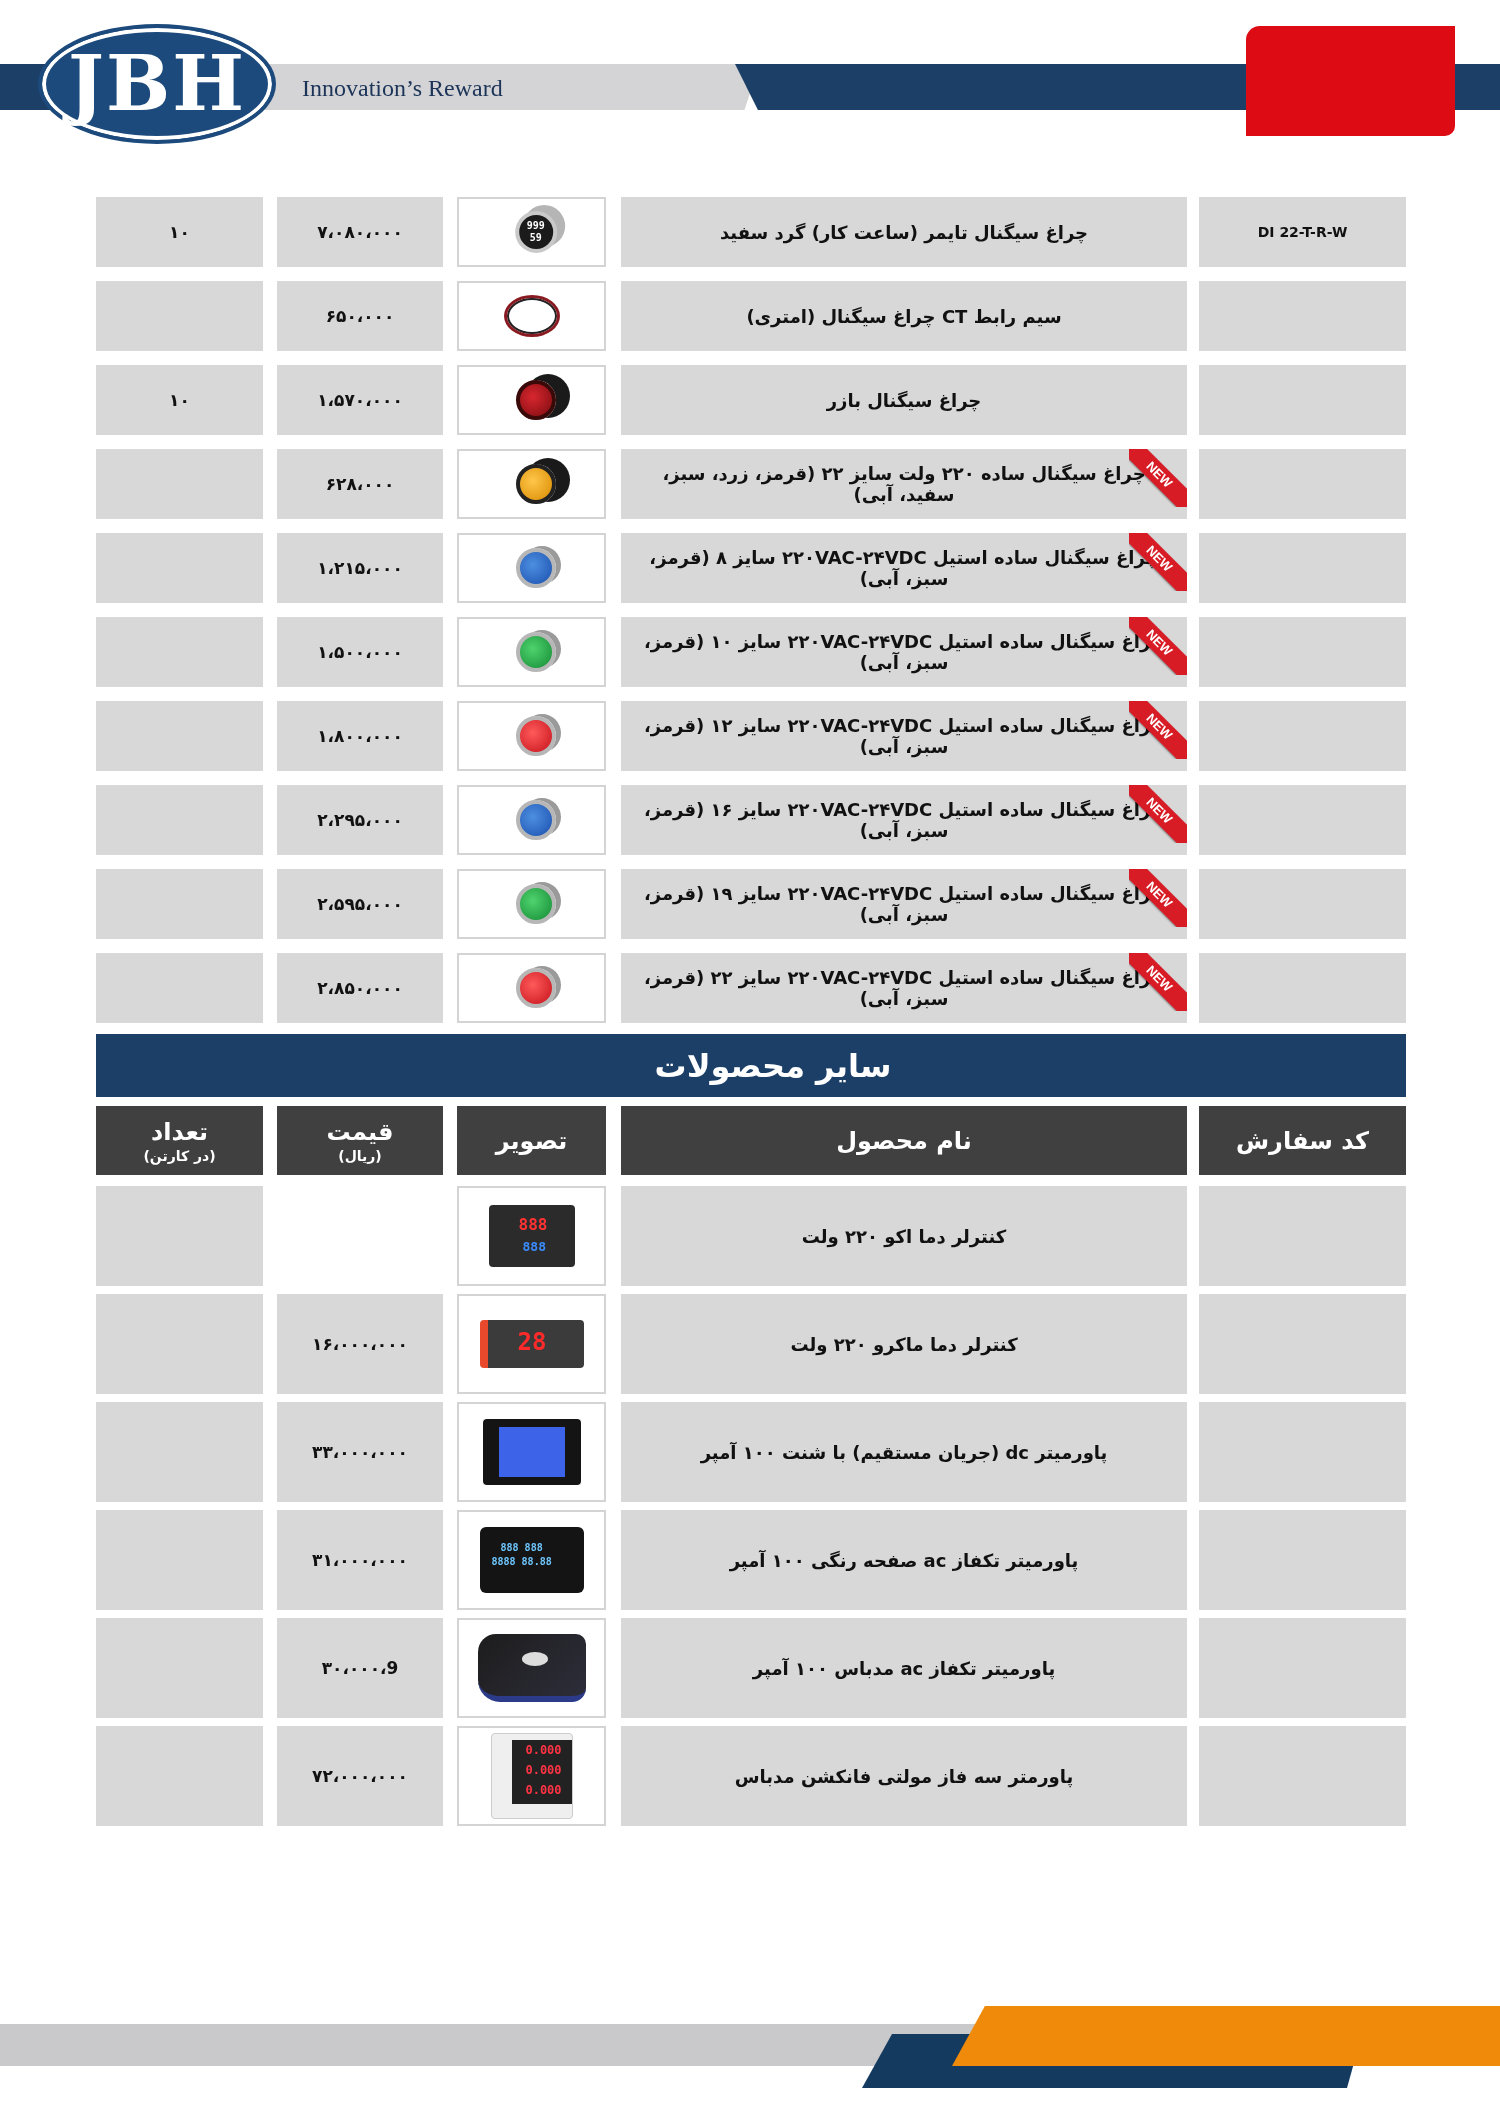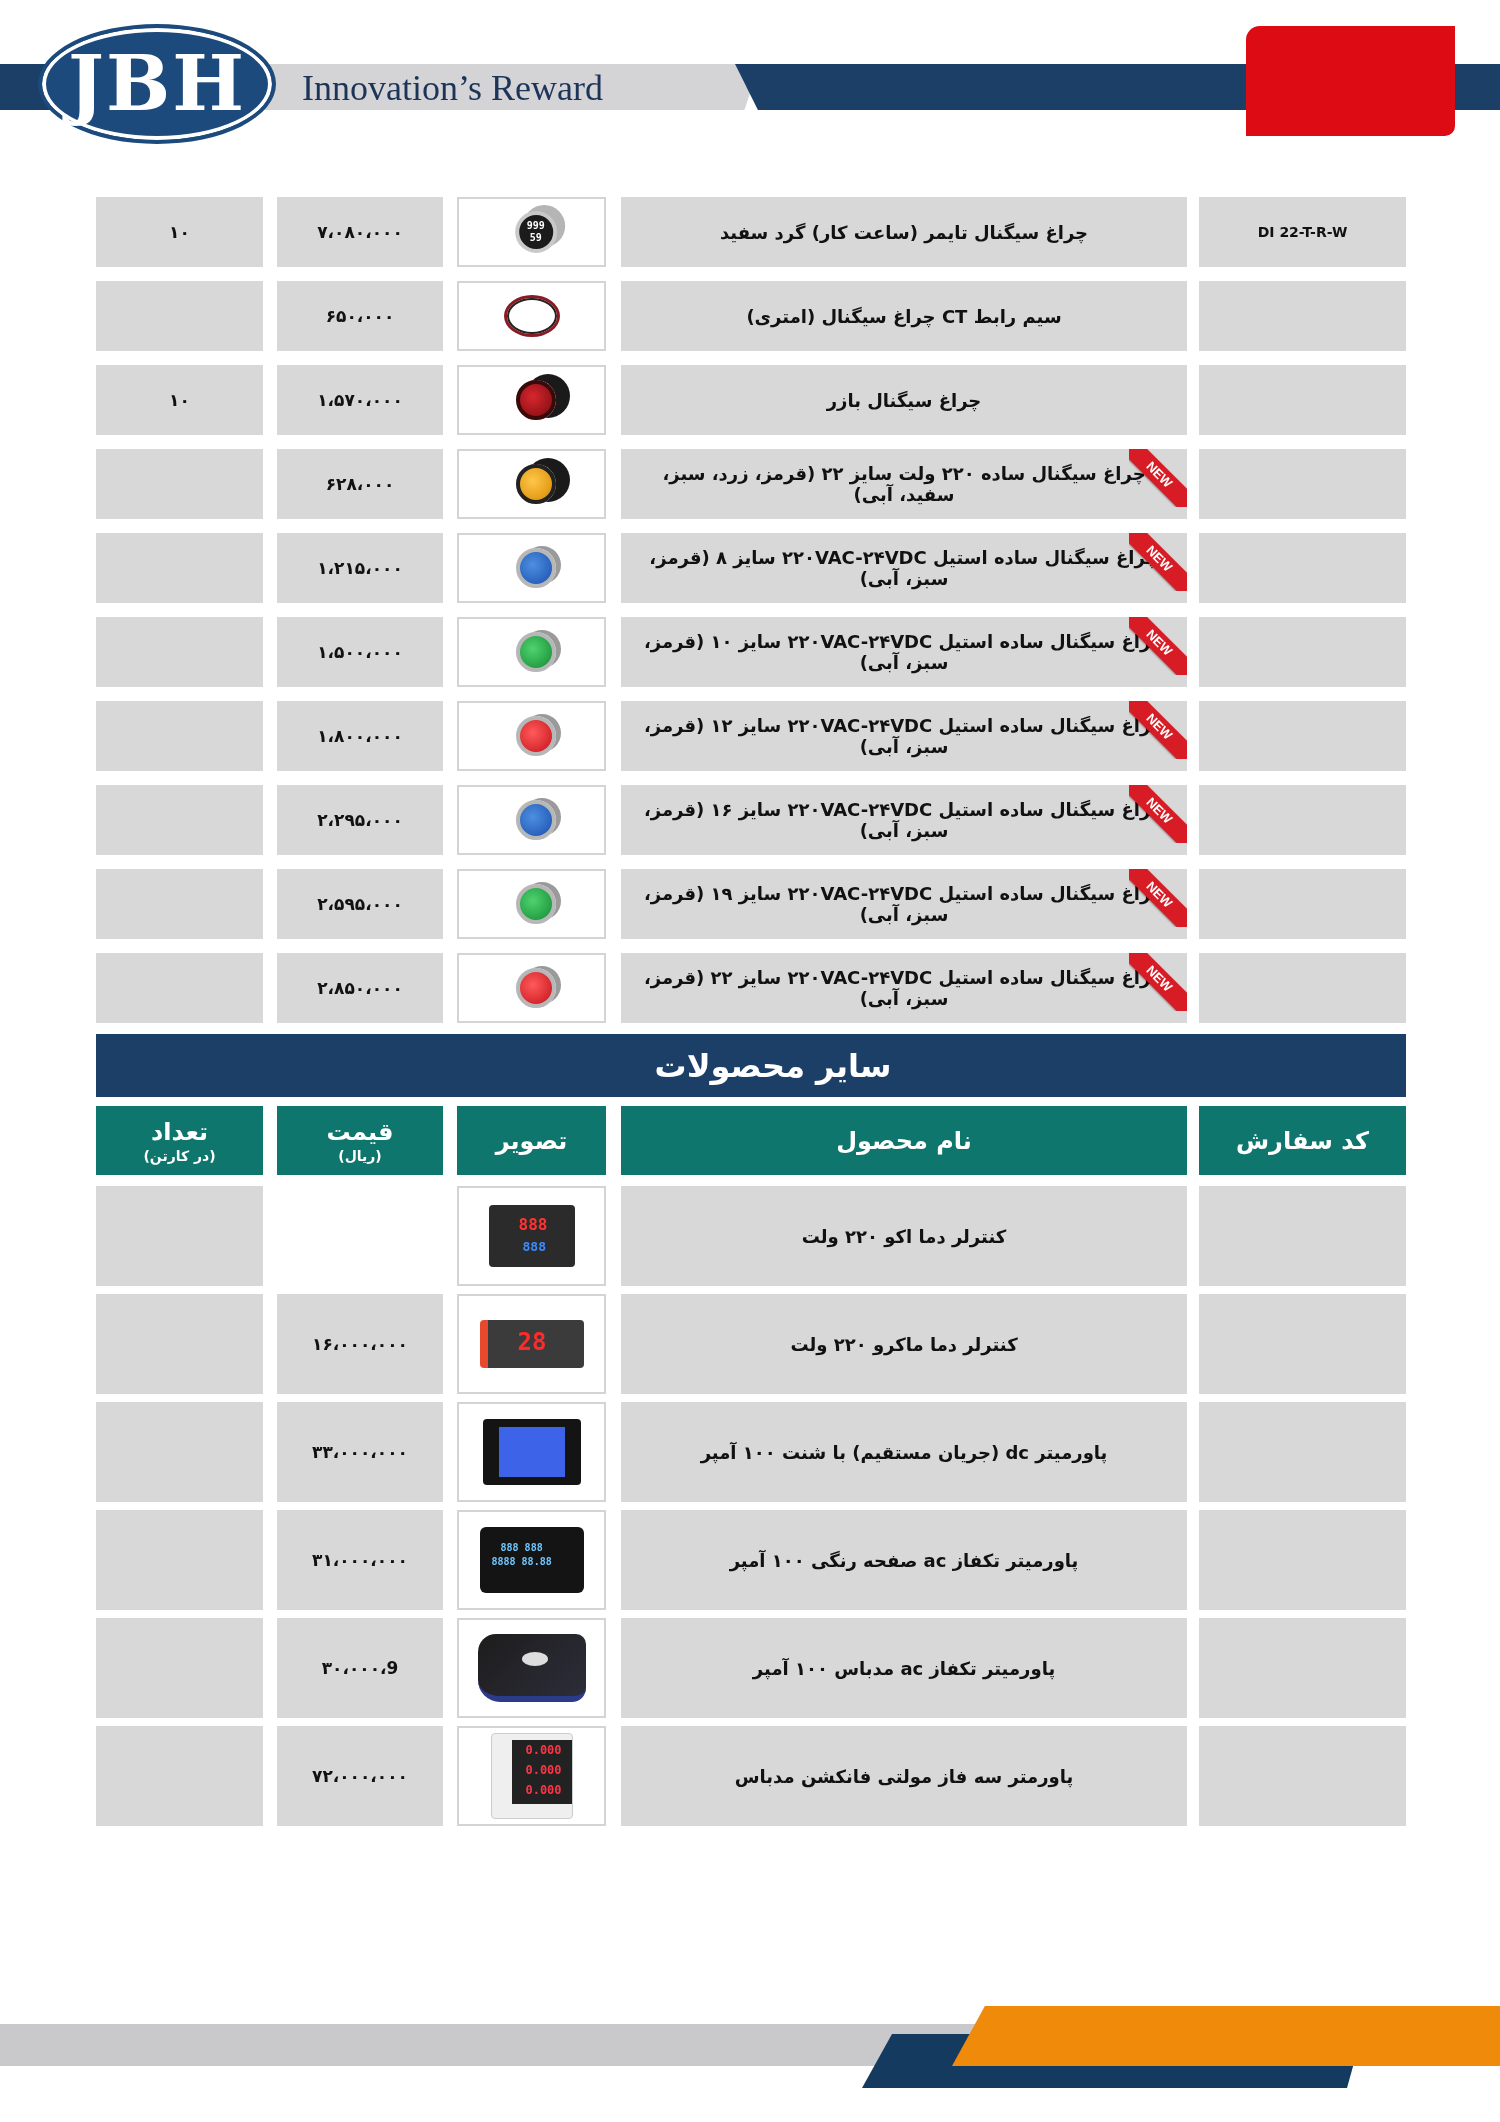--- a/index.html
+++ b/index.html
@@ -9,21 +9,21 @@
   
   .hdr-blue-left { position: absolute; left: 0; top: 64px; width: 60px; height: 46px; background: #1c3f68; }
   .hdr-grey { position: absolute; left: 240px; top: 64px; width: 520px; height: 46px; background: #d4d4d6;
               clip-path: polygon(0 0, 100% 0, 97% 100%, 0 100%); }
   .hdr-blue-right { position: absolute; left: 735px; top: 64px; width: 765px; height: 46px; background: #1c3f68;
               clip-path: polygon(0 0, 100% 0, 100% 100%, 3% 100%); }
   .logo-oval { position: absolute; left: 38px; top: 24px; width: 238px; height: 120px; border-radius: 50%;
                background: #1c4a7c; border: 4px solid #1c4a7c; box-shadow: inset 0 0 0 4px #ffffff, inset 0 0 0 9px #1c4a7c; }
   .logo-text { position: absolute; left: 38px; top: 36px; width: 238px; text-align: center;
                font-family: "DejaVu Serif", serif; font-weight: bold; font-size: 76px; color: #ffffff; letter-spacing: 2px; line-height: 96px; }
-  .tagline { position: absolute; left: 302px; top: 66px; font-family: "Liberation Serif", serif; font-size: 36px; color: #1c3458; line-height: 44px; }
+  .tagline { position: absolute; left: 302px; top: 66px; font-family: "Liberation Serif", serif; font-size: 24px; color: #1c3458; line-height: 44px; }
   .red-box { position: absolute; left: 1246px; top: 26px; width: 209px; height: 110px; background: #dc0b14;
              border-radius: 14px 0 10px 0; }
 
   
   .row { position: absolute; left: 0; width: 1500px; }
   .cell { position: absolute; top: 0; height: 100%; background: #d8d8d9; display: flex; align-items: center; justify-content: center;
           font-family: "DejaVu Sans", sans-serif; font-weight: bold; color: #111; text-align: center; }
   .c-qty   { left: 96px;  width: 167px; font-size: 17px; }
   .c-price { left: 277px; width: 166px; font-size: 17px; }
   .c-img   { left: 457px; width: 149px; background: #ffffff; border: 2px solid #d4d4d4; }
@@ -63,21 +63,21 @@
   .dev.acm::before { content: "888 888\A 8888 88.88"; white-space: pre; position: absolute; left: 12px; top: 14px; color: #6fc8ff; font-family: "DejaVu Sans Mono", monospace; font-size: 10px; line-height: 14px; }
   .dev.pad { width: 108px; height: 68px; background: linear-gradient(135deg, #1d1d1d, #2d2d3a); border-radius: 18px 10px 14px 22px; border-bottom: 6px solid #2c3a8a; }
   .dev.pad::before { content: ""; position: absolute; left: 44px; top: 18px; width: 26px; height: 14px; background: #ddd; border-radius: 50%; }
   .dev.three { width: 82px; height: 86px; background: #efefef; border: 1px solid #ccc; }
   .dev.three::before { content: "0.000\A 0.000\A 0.000"; white-space: pre; position: absolute; left: 20px; top: 6px; width: 56px; height: 64px; background: #222; color: #ff3344; font-family: "DejaVu Sans Mono", monospace; font-size: 12px; line-height: 20px; padding-left: 4px; }
 
   
   .banner { position: absolute; left: 96px; top: 1034px; width: 1310px; height: 63px; background: #1c3f68;
             display: flex; align-items: center; justify-content: center; color: #fff; font-size: 32px; font-weight: bold; direction: rtl; padding-left: 44px; }
   .hrow { position: absolute; left: 0; top: 1106px; width: 1500px; height: 69px; }
-  .hcell { position: absolute; top: 0; height: 100%; background: #0f766e; color: #fff; font-weight: bold; display: flex; flex-direction: column;
+  .hcell { position: absolute; top: 0; height: 100%; background: #404040; color: #fff; font-weight: bold; display: flex; flex-direction: column;
            align-items: center; justify-content: center; direction: rtl; }
   .hcell .main { font-size: 24px; line-height: 30px; }
   .hcell .sub { font-size: 14px; line-height: 18px; }
 
   
   .ft-grey { position: absolute; left: 0; top: 2024px; width: 990px; height: 42px; background: #c9c8ca; }
   .ft-blue { position: absolute; left: 862px; top: 2034px; width: 500px; height: 54px; background: #143a60;
              clip-path: polygon(6% 0, 100% 0, 97% 100%, 0 100%); }
   .ft-orange { position: absolute; left: 952px; top: 2006px; width: 548px; height: 60px; background: #ef8a0a;
              clip-path: polygon(6% 0, 100% 0, 100% 100%, 0 100%); }

